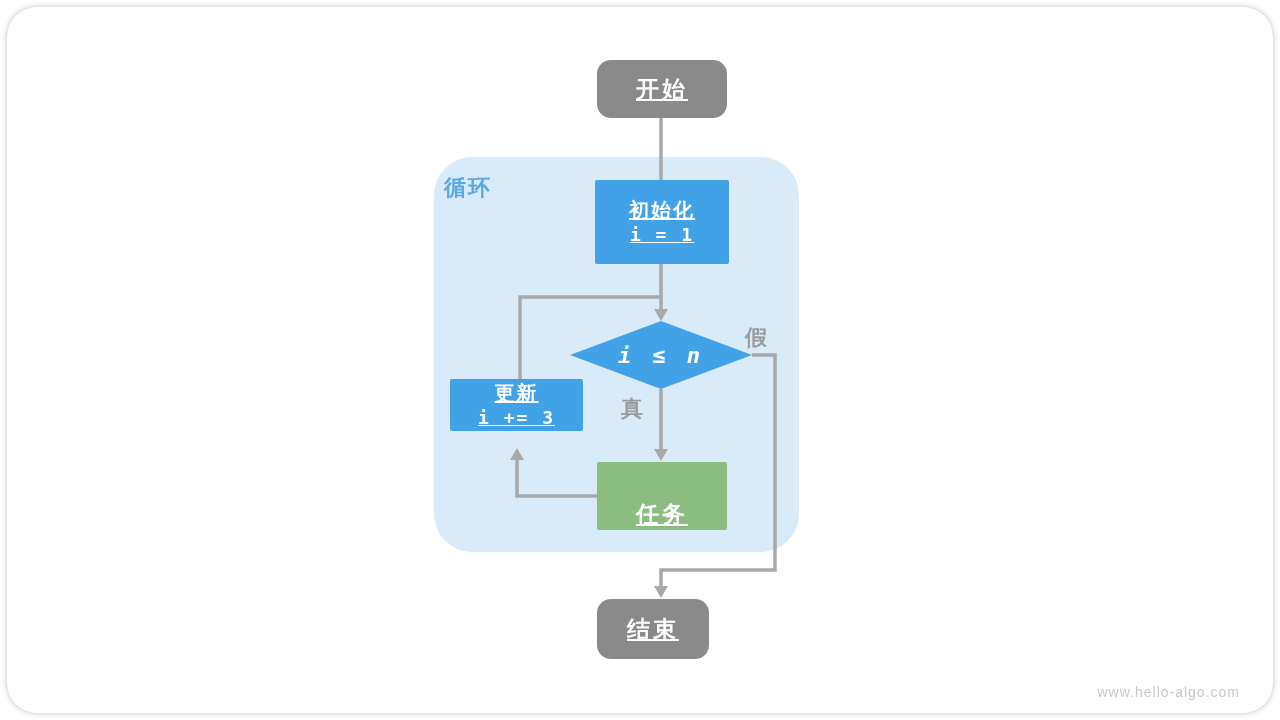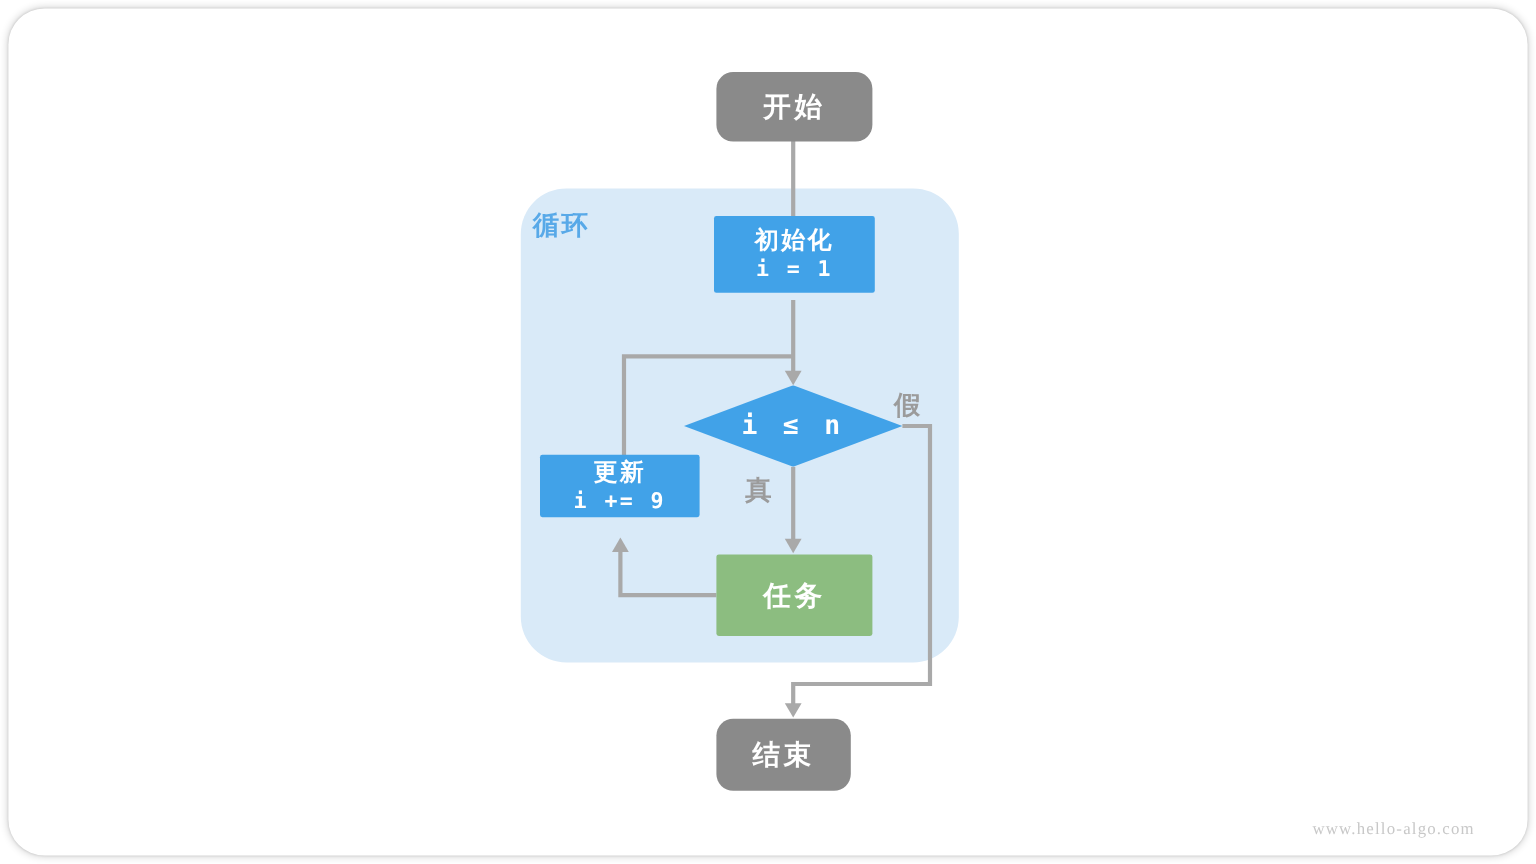--- a/index.html
+++ b/index.html
@@ -12,44 +12,44 @@
     box-shadow: 0 0 7px rgba(0,0,0,0.20), 0 0 2px rgba(0,0,0,0.10);
   }
 
   .layer { position: absolute; left: 0; top: 0; width: 1280px; height: 720px; pointer-events: none; }
   .arrow-line { stroke: var(--arrow); stroke-width: 3.5; fill: none; }
   .arrow-head { fill: var(--arrow); stroke: none; }
 
   .node {
     position: absolute; display: flex; flex-direction: column;
     align-items: center; justify-content: center;
-    color: #ffffff; font-weight: bold; text-align: center;
+    color: #ffffff; font-weight: bold; text-align: center; text-decoration: underline;
   }
   .terminal { background: var(--gray-node); border-radius: 14px; font-size: 23px; letter-spacing: 3px; }
   .process  { background: var(--blue); border-radius: 2px; }
   .process .title { font-size: 20px; letter-spacing: 2px; line-height: 1.3; }
   .process .code  { font-family: "DejaVu Sans Mono", "Liberation Mono", monospace; font-size: 18px; letter-spacing: 2px; line-height: 1.3; }
   .task { background: var(--green); border-radius: 2px; font-size: 23px; letter-spacing: 3px; }
 
   .loop-box { position: absolute; left: 427px; top: 150px; width: 365px; height: 395px;
     background: var(--loop-bg); border-radius: 38px; }
   .loop-label { position: absolute; left: 437px; top: 166px; color: var(--loop-label);
     font-size: 22px; font-weight: bold; letter-spacing: 2px; }
 
   .diamond-wrap { position: absolute; left: 563px; top: 314px; width: 182px; height: 68px; }
   .diamond-wrap svg { position: absolute; left: 0; top: 0; }
   .diamond-text { position: absolute; left: 0; top: 0; width: 182px; height: 68px;
     display: flex; align-items: center; justify-content: center;
     color: #fff; font-weight: bold; font-size: 22px; letter-spacing: 4px;
-    font-family: "DejaVu Sans Mono", "Liberation Mono", monospace; }
+    font-family: "DejaVu Sans Mono", "Liberation Mono", monospace; font-style: italic; }
 
   .edge-label { position: absolute; color: var(--edge-label); font-size: 22px; font-weight: bold; }
 
-  .watermark { position: absolute; right: 44px; top: 677px; color: var(--watermark);
-    font-family: Liberation Serif, serif; font-size: 14px; letter-spacing: 1px; }
+  .watermark { position: absolute; right: 33px; top: 677px; color: var(--watermark);
+    font-family: Liberation Sans, sans-serif; font-size: 14px; letter-spacing: 1px; }
 </style>
 </head>
 <body>
 
 <div class="card">
 
   <div class="loop-box"></div>
   <div class="loop-label">循环</div>
 
   <svg class="layer" viewBox="0 0 1280 720">
@@ -62,38 +62,38 @@
     <path class="arrow-line" d="M745 348 L768 348 L768 563 L654 563 L654 581"></path>
     <polygon class="arrow-head" points="654,591 647,579 661,579"></polygon>
     <path class="arrow-line" d="M590 489 L510 489 L510 451"></path>
     <polygon class="arrow-head" points="510,441 503,453 517,453"></polygon>
   </svg>
 
   <div class="node terminal" style="left:590px; top:53px; width:130px; height:58px;">
     <span>开始</span>
   </div>
 
-  <div class="node process" style="left:588px; top:173px; width:134px; height:64px;">
+  <div class="node process" style="left:588px; top:173px; width:134px; height:84px;">
     <span class="title">初始化</span>
     <span class="code">i = 1</span>
   </div>
 
   <div class="diamond-wrap">
     <svg width="182" height="68" viewBox="0 0 182 68">
       <polygon points="0,34 91,0 182,34 91,68" style="fill: var(--blue);"></polygon>
     </svg>
     <div class="diamond-text">i ≤ n</div>
   </div>
 
   <div class="node process" style="left:443px; top:372px; width:133px; height:52px;">
     <span class="title">更新</span>
-    <span class="code">i += 9</span>
+    <span class="code">i += 3</span>
   </div>
 
-  <div class="node task" style="left:590px; top:455px; width:130px; height:68px;">
+  <div class="node task" style="left:590px; top:455px; width:130px; height:68px;justify-content:flex-end;">
     <span>任务</span>
   </div>
 
   <div class="node terminal" style="left:590px; top:592px; width:112px; height:60px;">
     <span>结束</span>
   </div>
 
   <div class="edge-label" style="left:614px; top:387px;">真</div>
   <div class="edge-label" style="left:738px; top:316px;">假</div>
 

